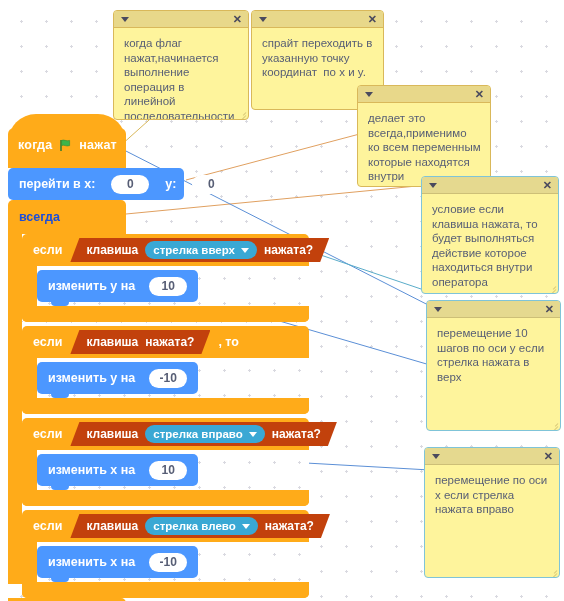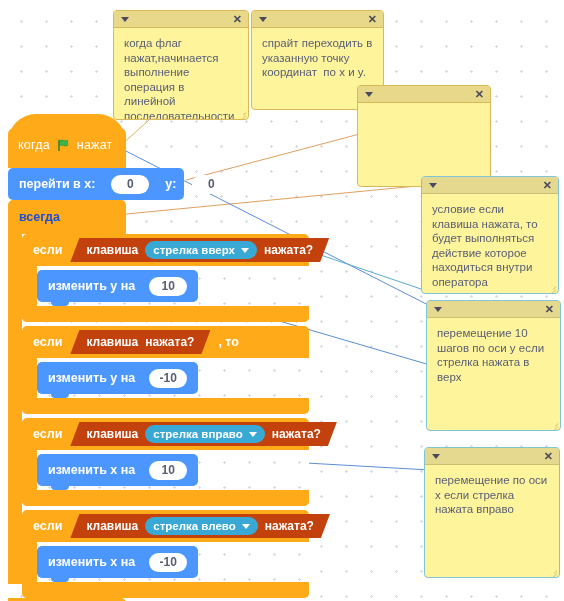--- a/index.html
+++ b/index.html
@@ -49,21 +49,21 @@
     width: 118px; height: 28px;
     background: #ffab19;
     border-radius: 60px 60px 0 0;
   }
   .hat-label {
     position: absolute;
     left: 10px; top: 10px;
     z-index: 3;
     color: #ffffff;
     font-size: 12.5px;
-    font-weight: normal;
+    font-weight: bold;
     letter-spacing: .2px;
     white-space: nowrap;
     display: flex;
     align-items: center;
     gap: 7px;
   }
   .flag {
     display: inline-block;
     width: 13px; height: 13px;
     position: relative;
@@ -484,20 +484,21 @@
     </div>
     <div class="comment-text">спрайт переходить в указанную точку координат  по x и y.</div>
     <span class="resize-grip"></span>
   </div>
 
   <div class="comment" style="left:357px; top:85px; width:134px; height:102px;">
     <div class="comment-bar">
       <span class="c-caret"></span>
       <span class="c-close">✕</span>
     </div>
+    <div class="comment-text">делает это всегда,применимо ко всем переменным которые находятся внутри</div>
     <span class="resize-grip"></span>
   </div>
 
   <div class="comment teal" style="left:421px; top:176px; width:138px; height:118px;">
     <div class="comment-bar">
       <span class="c-caret"></span>
       <span class="c-close">✕</span>
     </div>
     <div class="comment-text">условие если клавиша нажата, то будет выполняться действие которое находиться внутри оператора</div>
     <span class="resize-grip"></span>

